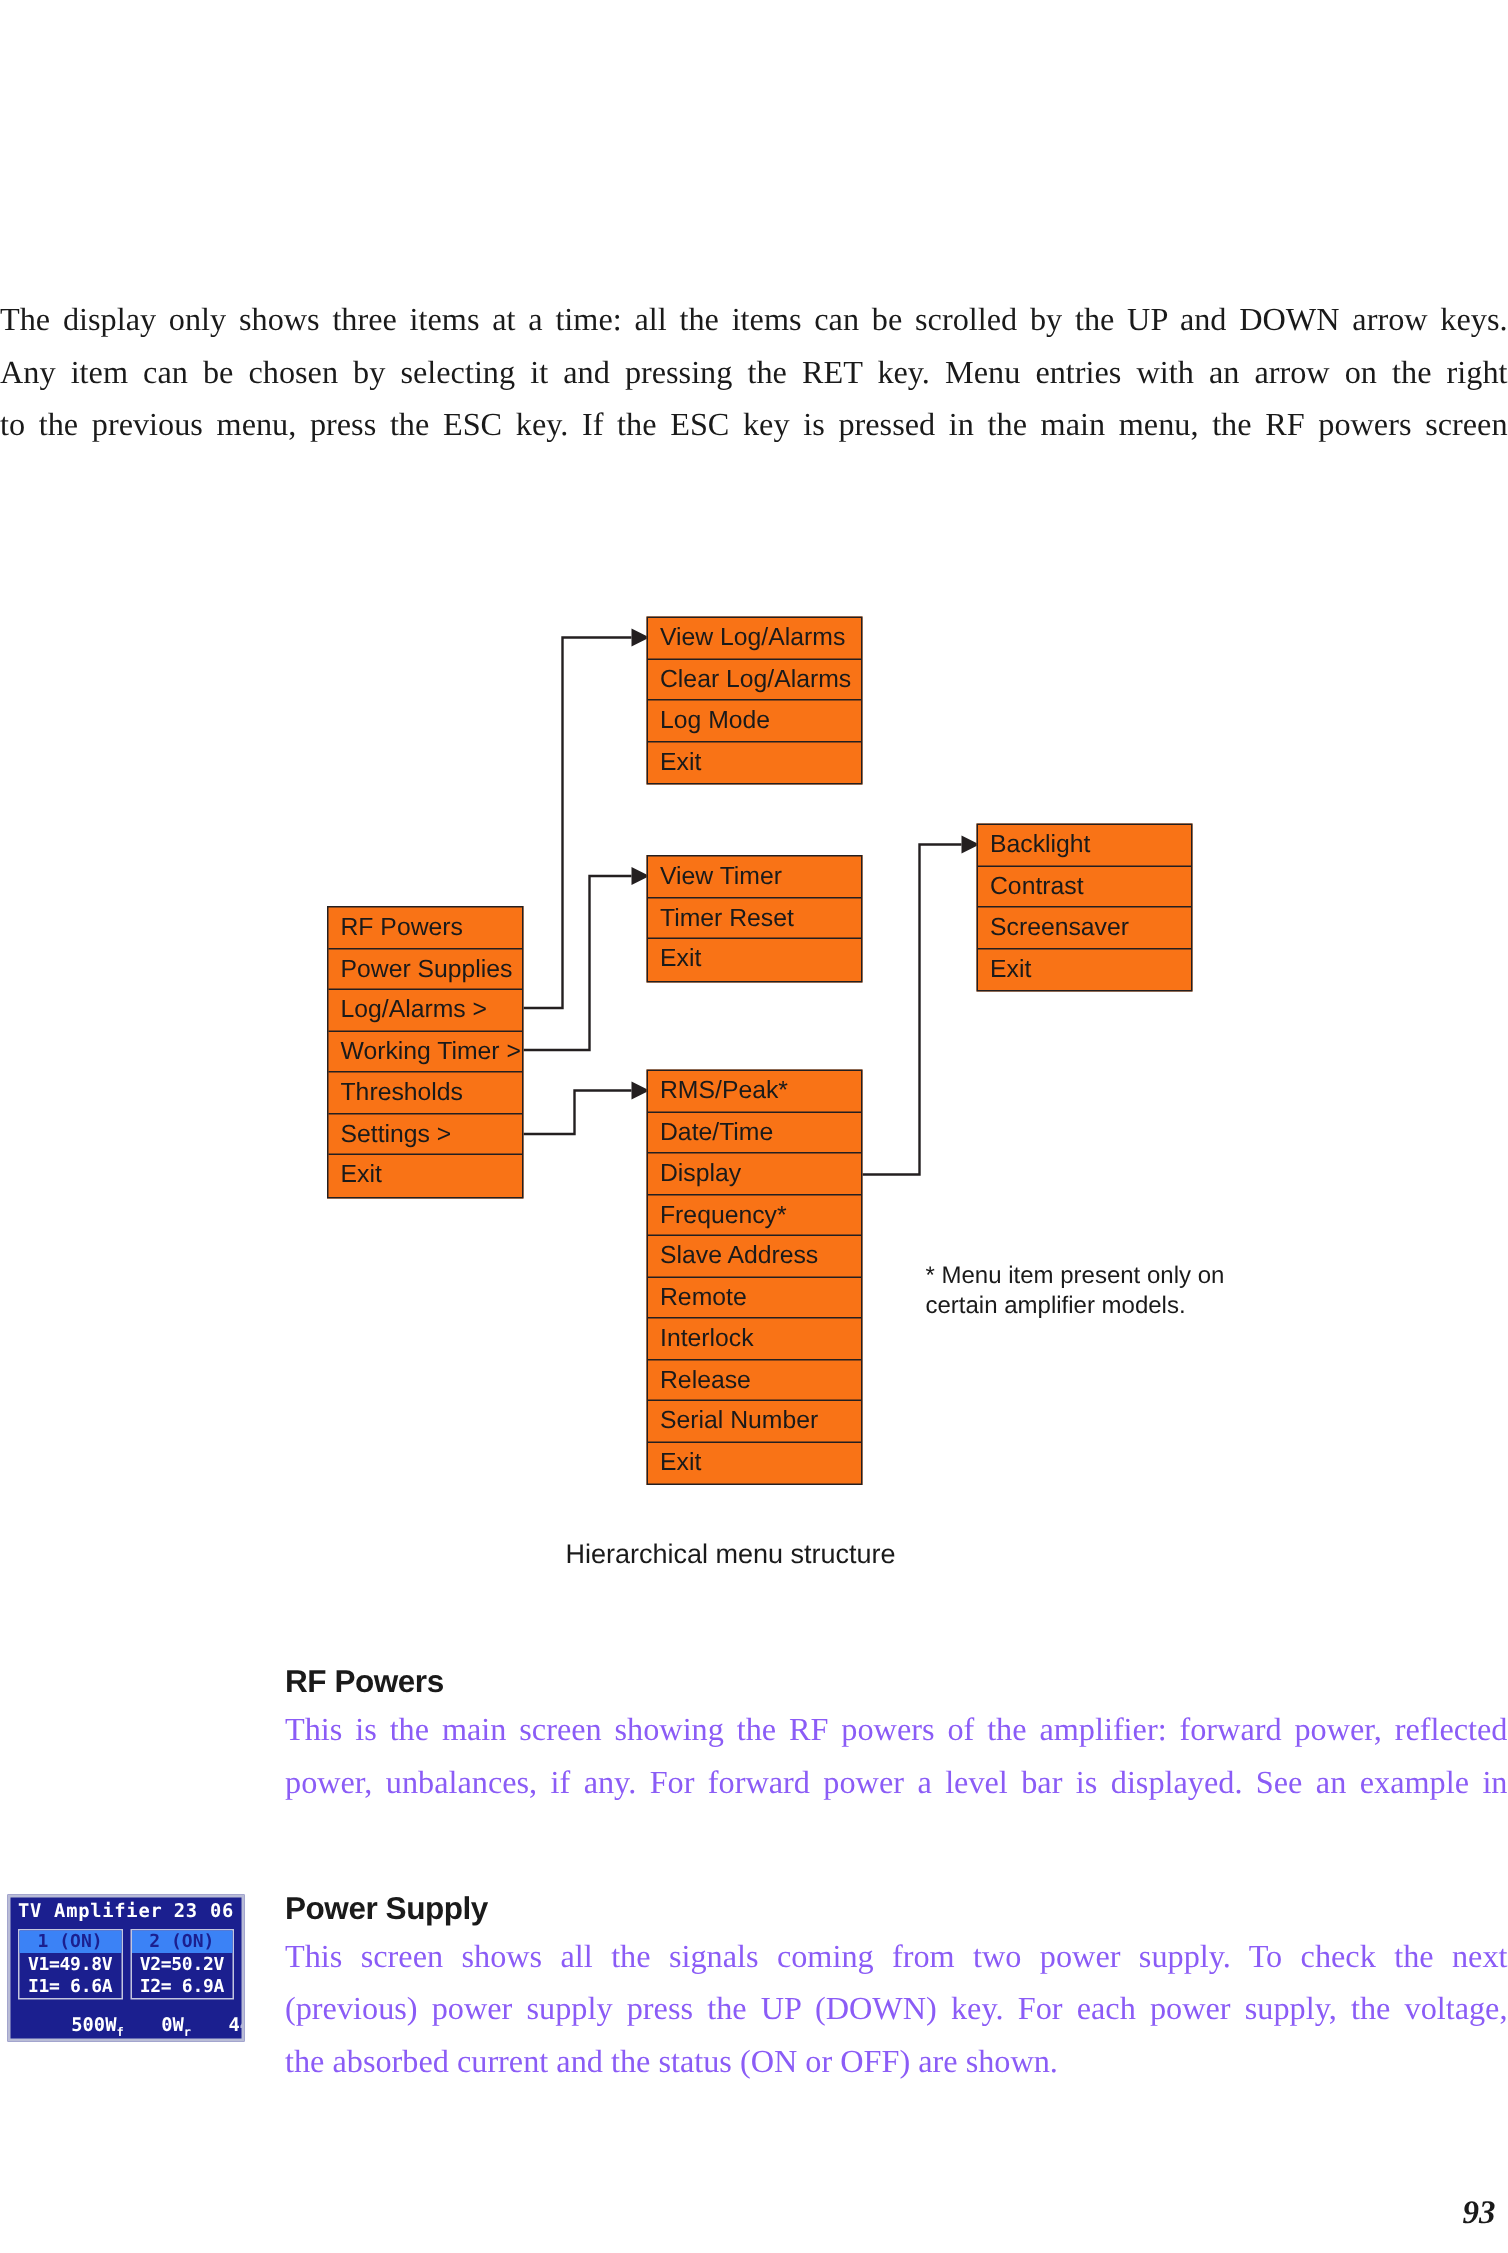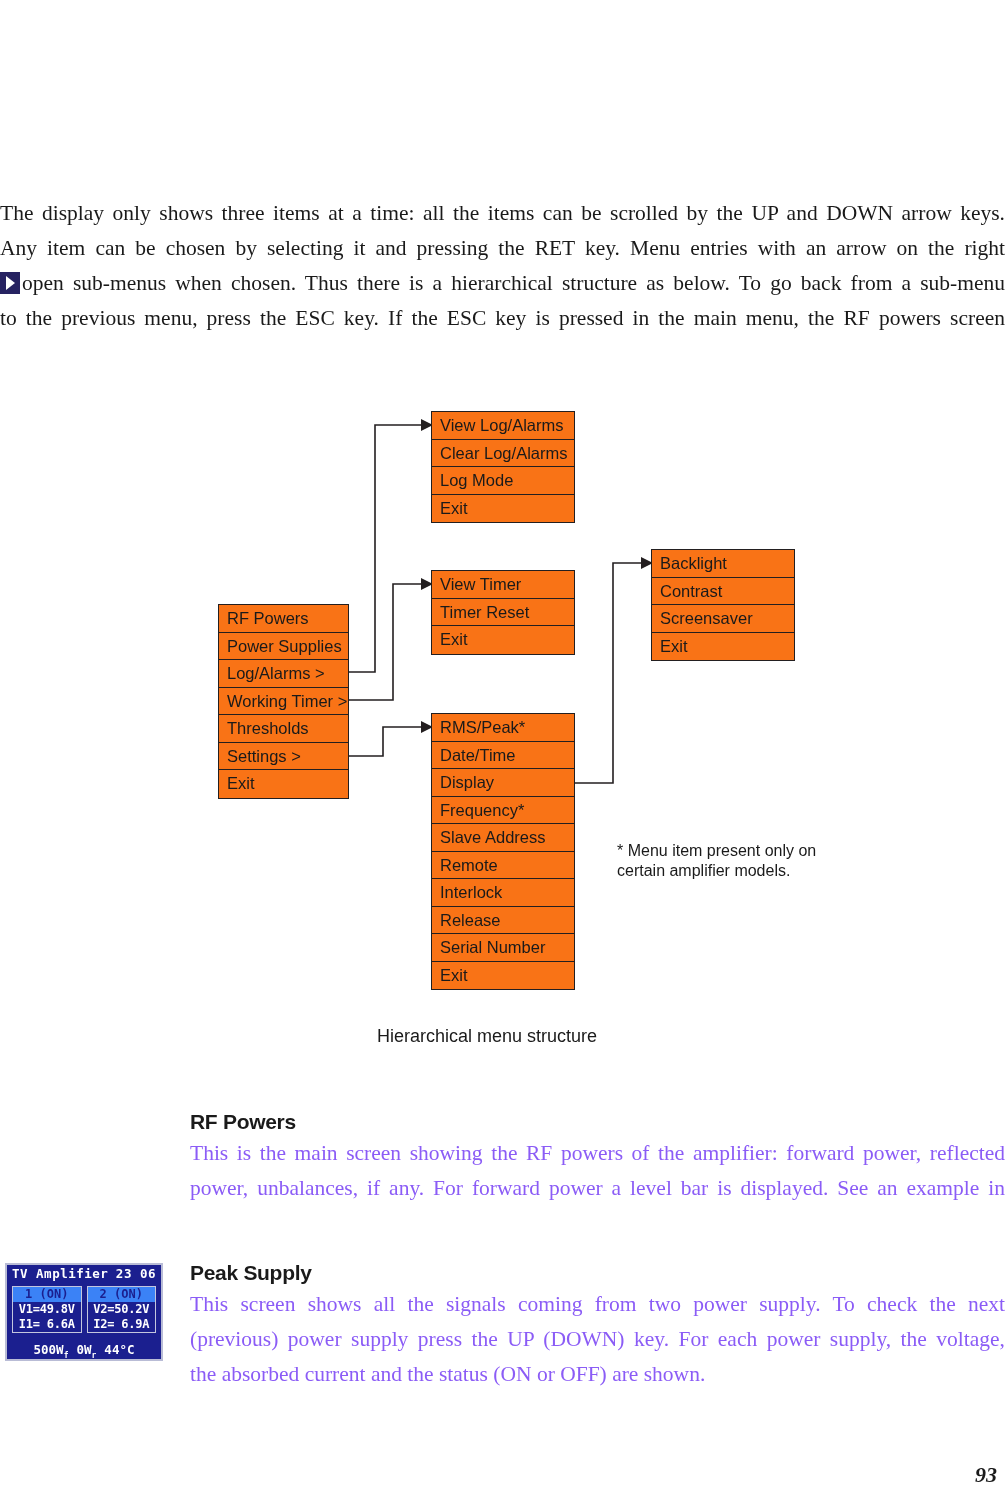--- a/index.html
+++ b/index.html
@@ -186,22 +186,23 @@
     letter-spacing: -0.2px;
   }
   #lcd .l-bot {
     position: absolute;
     left: 0; bottom: 1px;
     width: 100%;
     height: 16px;
     line-height: 16px;
     display: flex;
     justify-content: center;
-    gap: 8px;
+    gap: 25px;
     font-size: 12.5px;
+    padding-left: 31px;
   }
   #lcd .l-bot sub { font-size: 8px; }
 
   
   #pageno {
     position: absolute;
     right: 8px;
     top: 1462px;
     font-family: "Liberation Serif", serif;
     font-style: italic;
@@ -209,21 +210,20 @@
     font-size: 22px;
     color: #1a1a1a;
   }
 </style>
 </head>
 <body>
 
 <div id="intro">
   <span class="just">The display only shows three items at a time: all the items can be scrolled by the UP and DOWN arrow keys.</span>
   <span class="just">Any item can be chosen by selecting it and pressing the RET key. Menu entries with an arrow on the right</span>
-  <span class="just" style="text-align:justify;text-align-last:justify;"><span class="menu-arrow-glyph"></span><span>open sub-menus when chosen. Thus there is a hierarchical structure as below. To go back from a sub-menu</span></span>
   <span class="just">to the previous menu, press the ESC key. If the ESC key is pressed in the main menu, the RF powers screen</span>
 </div>
 
 <svg id="diagram" viewBox="0 0 1005 1502" xmlns="http://www.w3.org/2000/svg">
   <g stroke="#231f20" stroke-width="1.6" fill="none">
 
     <path d="M349,672 H375 V425 H421"></path>
 
     <path d="M349,700 H393 V584 H421"></path>
 
@@ -287,21 +287,21 @@
 
 <div class="sec" id="sec-rf">
   <h3>RF Powers</h3>
   <p>
     <span class="just">This is the main screen showing the RF powers of the amplifier: forward power, reflected</span>
     <span class="just">power, unbalances, if any. For forward power a level bar is displayed. See an example in</span>
   </p>
 </div>
 
 <div class="sec" id="sec-ps">
-  <h3>Peak Supply</h3>
+  <h3>Power Supply</h3>
   <p>
     <span class="just">This screen shows all the signals coming from two power supply. To check the next</span>
     <span class="just">(previous) power supply press the UP (DOWN) key. For each power supply, the voltage,</span>
     <span class="line">the absorbed current and the status (ON or OFF) are shown.</span>
   </p>
 </div>
 
 <div id="lcd">
   <div class="l-top">
     <span>TV Amplifier</span>

